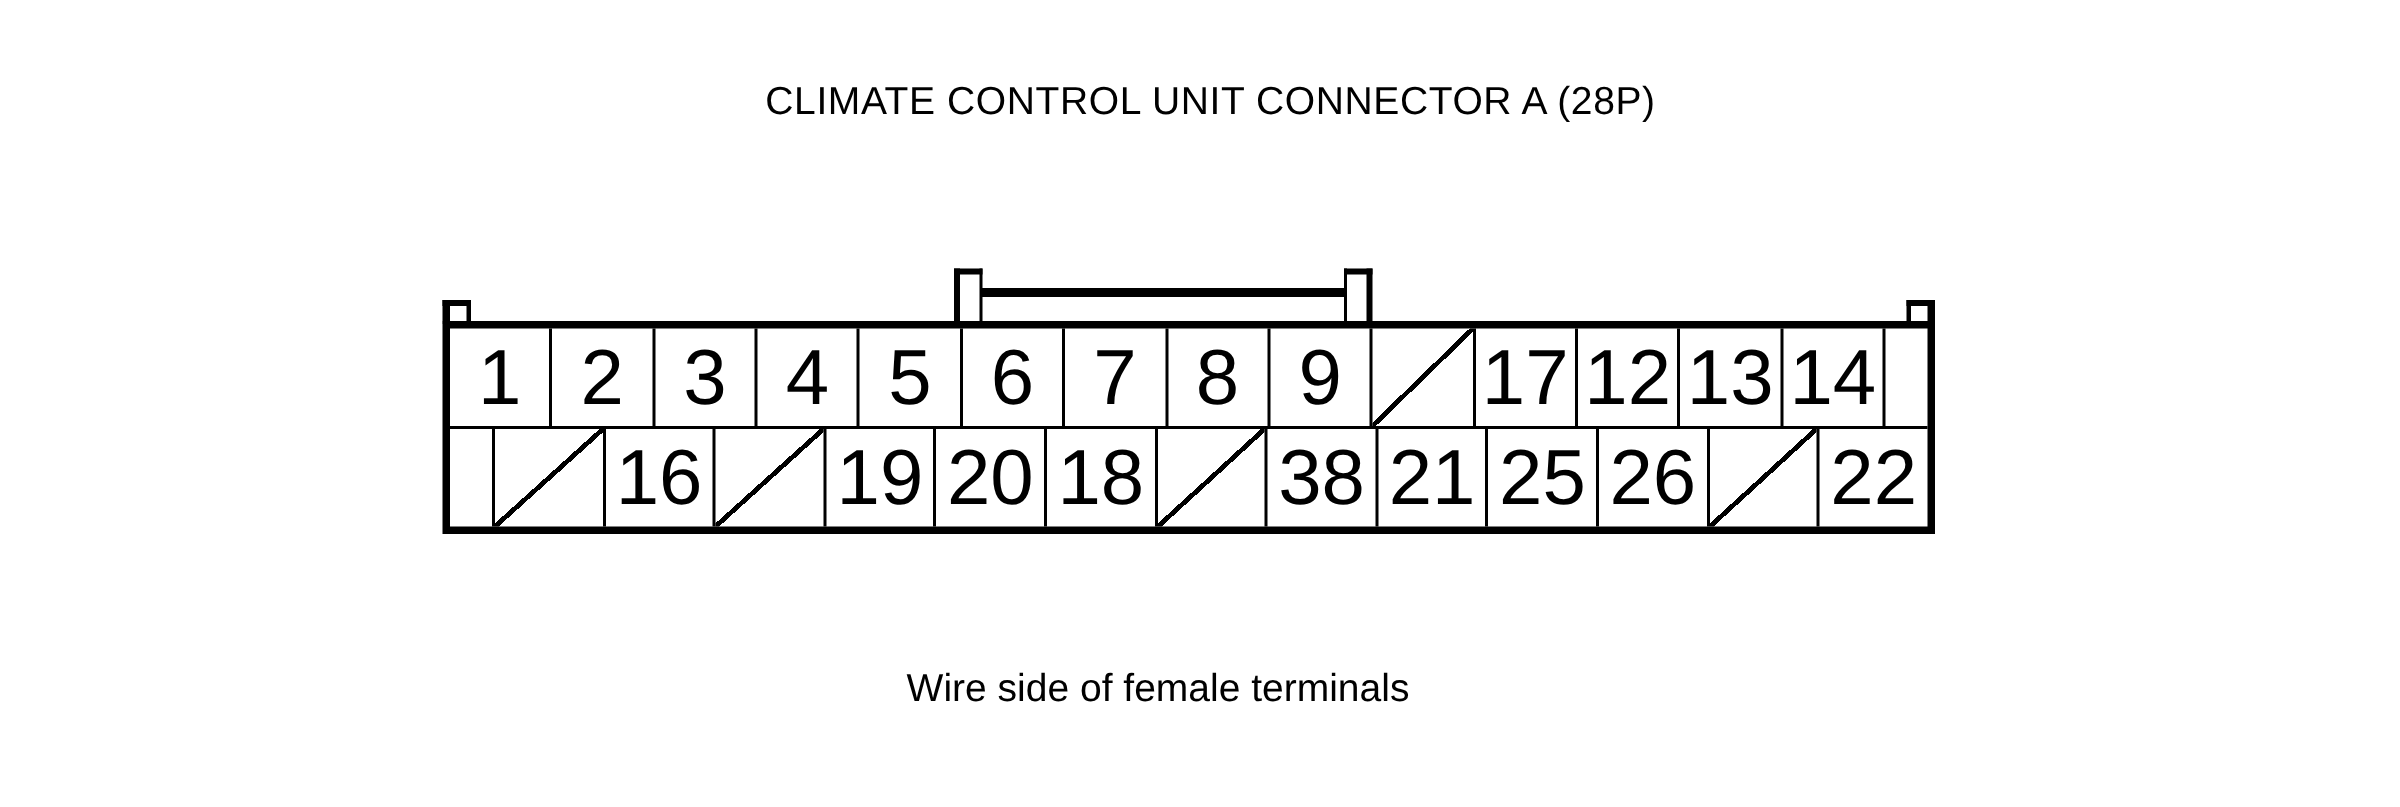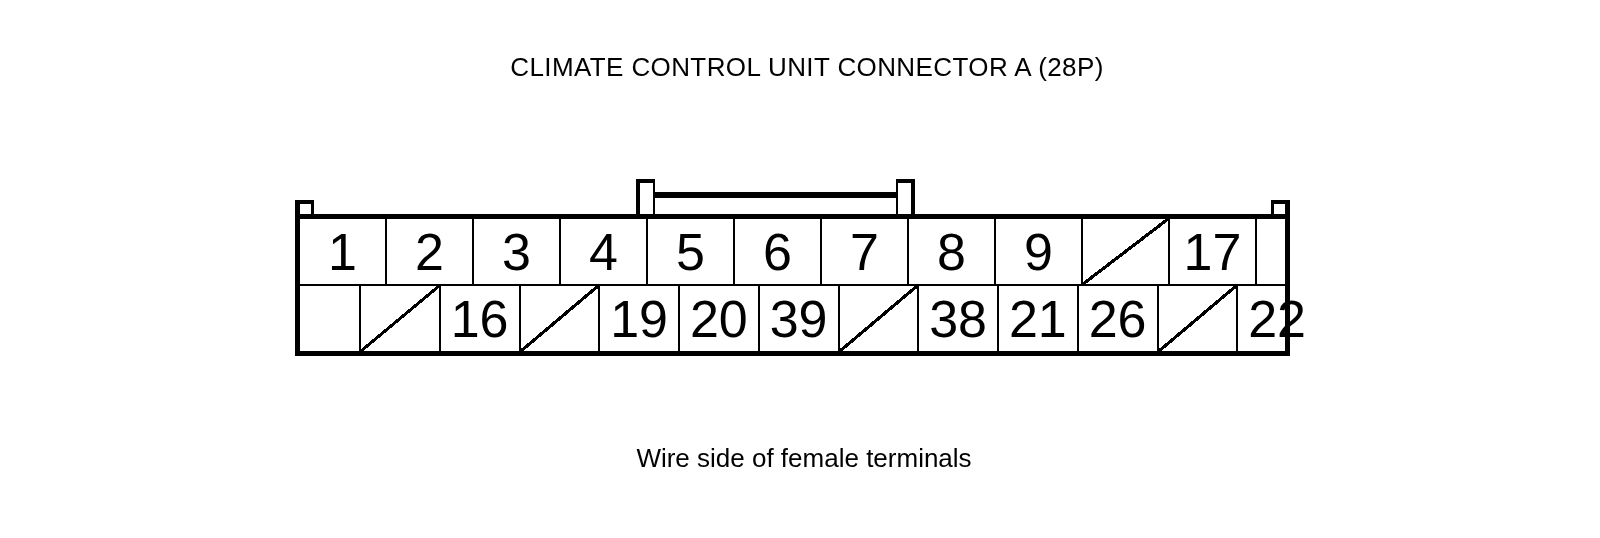--- a/index.html
+++ b/index.html
@@ -22,36 +22,35 @@
     white-space: nowrap;
   }
   .caption {
     position: absolute;
     top: 443px;
     left: 772px;
     transform: translateX(-50%);
     font-size: 26px;
     color: #000;
     white-space: nowrap;
-    margin-left: 32px;
   }
   
   .connector-body {
     position: absolute;
     left: 295px;
     top: 214px;
     width: 995px;
     height: 142px;
     border: 5px solid #000;
     box-sizing: border-box;
     background: #fff;
   }
   .row { display: flex; width: 100%; }
   .row-top { height: 65px; border-bottom: 2px solid #000; box-sizing: content-box; }
-  .row-bottom { height: 65px; padding-left: 31px; }
+  .row-bottom { height: 65px; }
   .cell {
     flex: 1 1 0;
     display: flex;
     align-items: center;
     justify-content: center;
     font-size: 52px;
     line-height: 1;
     color: #000;
     border-right: 2px solid #000;
     box-sizing: border-box;
@@ -142,33 +141,37 @@
       <div class="cell">2</div>
       <div class="cell">3</div>
       <div class="cell">4</div>
       <div class="cell">5</div>
       <div class="cell">6</div>
       <div class="cell">7</div>
       <div class="cell">8</div>
       <div class="cell">9</div>
       <div class="cell blocked"></div>
       <div class="cell">17</div>
+      <div class="cell">12</div>
+      <div class="cell">13</div>
+      <div class="cell">14</div>
       <div class="cell spacer-cell spacer-top last"></div>
     </div>
     <div class="row row-bottom">
       <div class="cell spacer-cell spacer-bottom"></div>
       <div class="cell blocked"></div>
       <div class="cell">16</div>
       <div class="cell blocked"></div>
       <div class="cell">19</div>
       <div class="cell">20</div>
-      <div class="cell">39</div>
+      <div class="cell">18</div>
       <div class="cell blocked"></div>
       <div class="cell">38</div>
       <div class="cell">21</div>
+      <div class="cell">25</div>
       <div class="cell">26</div>
       <div class="cell blocked"></div>
       <div class="cell last">22</div>
     </div>
   </div>
 
   <div class="caption">Wire side of female terminals</div>
 
 </div>
 

